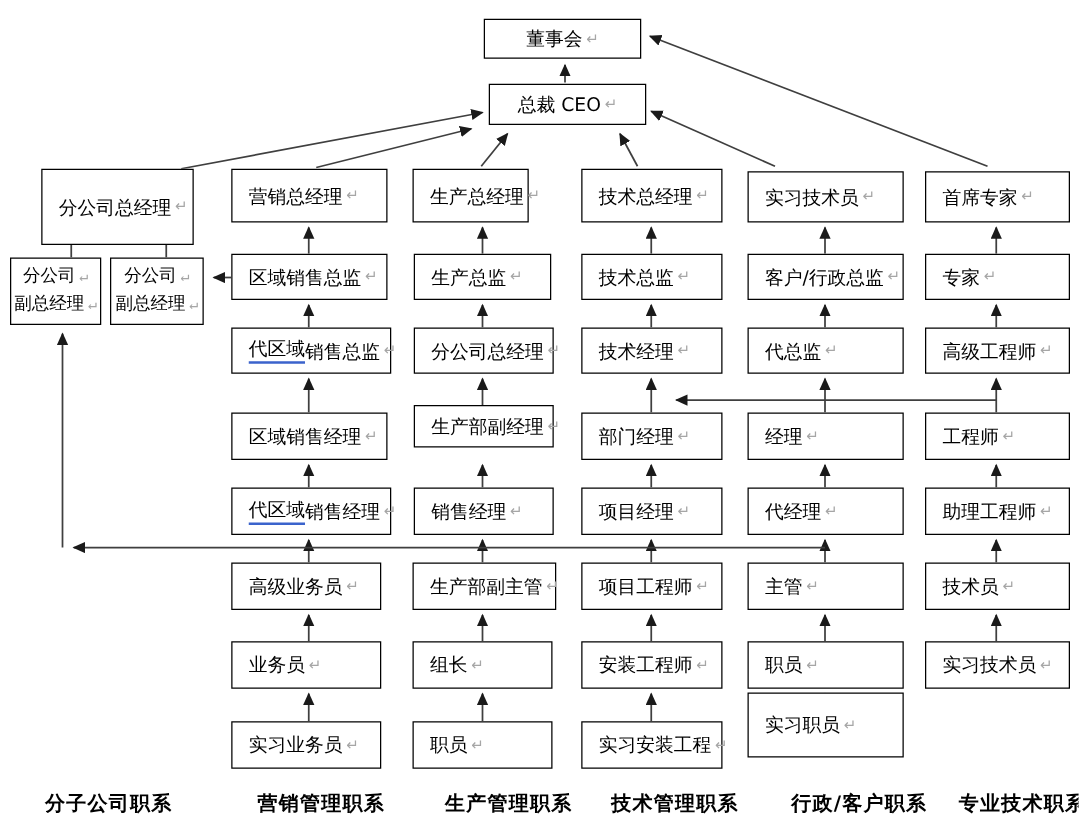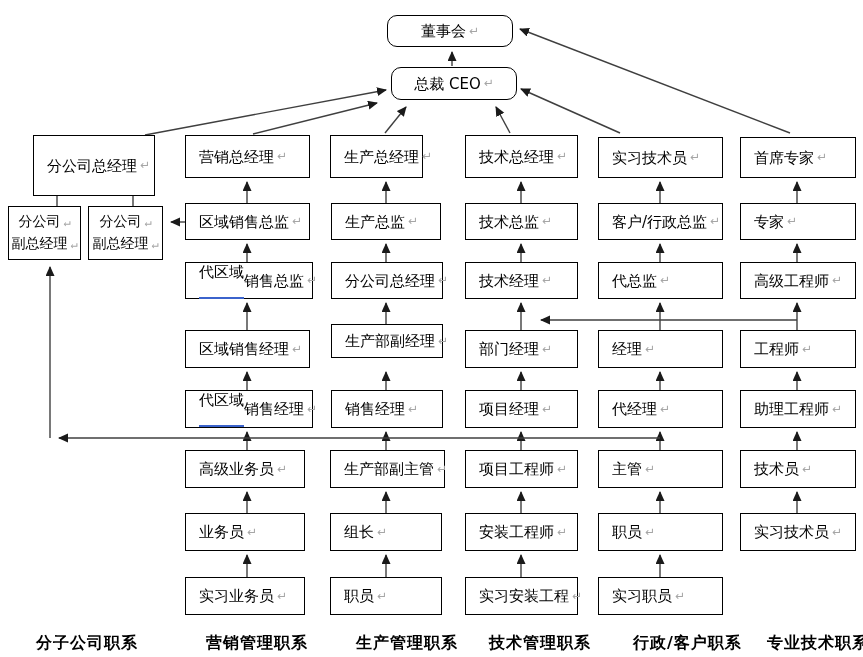--- a/index.html
+++ b/index.html
@@ -7,26 +7,26 @@
     position:relative;width:863px;height:657px;background:#ffffff;
     font-family:"DejaVu Sans","Liberation Sans",sans-serif;color:#000;
     overflow:hidden;
   }
   .overlay{position:absolute;left:0;top:0;pointer-events:none;}
   .box{
     position:absolute;box-sizing:border-box;background:#fff;
     border:1.5px solid #000;display:flex;align-items:center;
     font-size:15px;white-space:nowrap;padding-left:13px;line-height:1.2;
   }
-  .box.center{justify-content:center;padding-left:0;border-radius:10px;}
+  .box.center{justify-content:center;padding-left:0;}
   .box.twoline{
     flex-direction:column;justify-content:center;align-items:center;
     padding-left:0;font-size:14px;line-height:1.6;font-family:Liberation Mono, monospace;
   }
-  .ul{border-bottom:2px solid #3b63cc;padding-bottom:16px;}
+  .ul{border-bottom:2px solid #3b63cc;padding-bottom:1px;}
   .ret{color:#a6a6a6;font-size:12px;margin-left:3px;}
   .footer{
     position:absolute;top:633px;font-weight:bold;font-size:16px;
     white-space:nowrap;letter-spacing:1px;
   }
 </style>
 </head>
 <body>
 
 <div class="canvas">
@@ -256,21 +256,21 @@
       <span class="ret">↵</span>
   </div>
   <div class="box" style="left:598px;top:450px;width:125px;height:38px">
     <span>主管</span>
       <span class="ret">↵</span>
   </div>
   <div class="box" style="left:598px;top:513px;width:125px;height:38px">
     <span>职员</span>
       <span class="ret">↵</span>
   </div>
-  <div class="box" style="left:598px;top:577px;width:125px;height:38px">
+  <div class="box" style="left:598px;top:554px;width:125px;height:52px">
     <span>实习职员</span>
       <span class="ret">↵</span>
   </div>
 
   <div class="box" style="left:740px;top:137px;width:116px;height:41px">
     <span>首席专家</span>
       <span class="ret">↵</span>
   </div>
   <div class="box" style="left:740px;top:203px;width:116px;height:37px">
     <span>专家</span>

